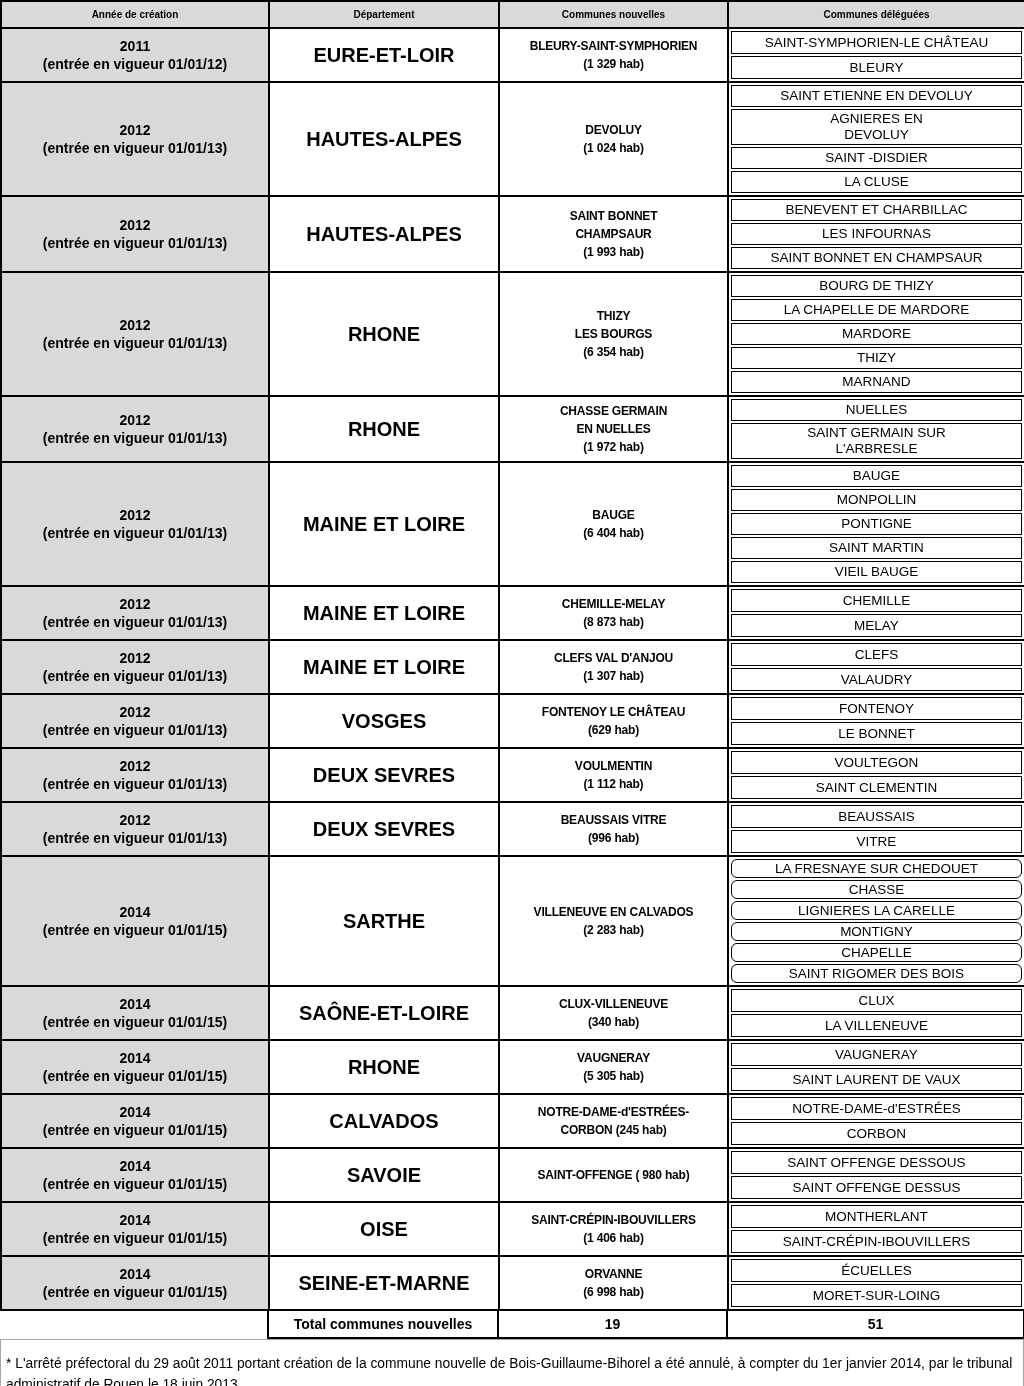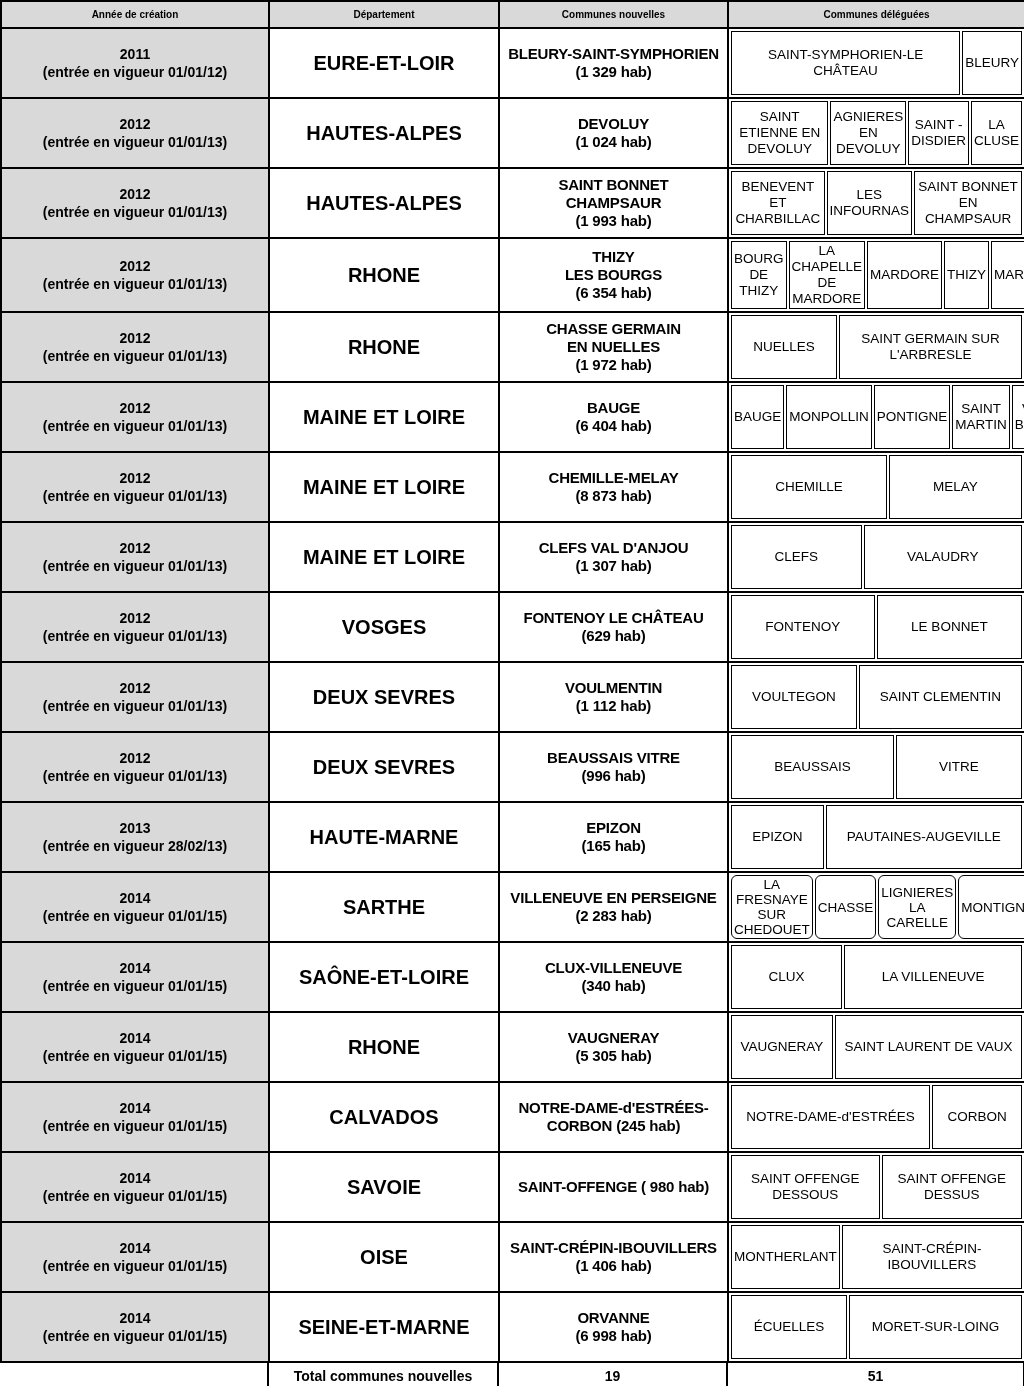--- a/index.html
+++ b/index.html
@@ -33,39 +33,40 @@
   .main-table td{
     border:2px solid var(--border);
     vertical-align:middle;
   }
   td.year-cell{
     background:var(--gray);
     text-align:center;
     font-weight:bold;
     font-size:14px;
     line-height:18px;
-    padding:16px 2px;
+    padding:8px 2px;
   }
   td.dept-cell{
     text-align:center;
     font-weight:bold;
     font-size:20px;
     padding:2px;
   }
   td.cn-cell{
     text-align:center;
     font-weight:bold;
-    font-size:15px;
+    font-size:12px;
     line-height:18px;
     padding:2px 0;
   }
   .cn-line{ white-space:nowrap; letter-spacing:-0.2px; }
   td.cd-cell{ padding:2px; height:1px; }
   .cd-stack{
     display:flex;
+    flex-direction:column;
     gap:2px;
     height:100%;
   }
   .cd-box{
     flex:1 1 auto;
     border:1px solid var(--border);
     display:flex;
     align-items:center;
     justify-content:center;
     text-align:center;
@@ -317,45 +318,28 @@
             <div class="cn-line">BEAUSSAIS VITRE</div>
             <div class="cn-line">(996 hab)</div>
           </td>
           <td class="cd-cell">
             <div class="cd-stack">
               <div class="cd-box">BEAUSSAIS</div>
               <div class="cd-box">VITRE</div>
             </div>
           </td>
         </tr>
-        <tr class="group-row">
-          <td class="year-cell">
-            <div>2013</div>
-            <div>(entrée en vigueur 28/02/13)</div>
-          </td>
-          <td class="dept-cell">HAUTE-MARNE</td>
-          <td class="cn-cell">
-            <div class="cn-line">EPIZON</div>
-            <div class="cn-line">(165 hab)</div>
-          </td>
-          <td class="cd-cell">
-            <div class="cd-stack">
-              <div class="cd-box">EPIZON</div>
-              <div class="cd-box">PAUTAINES-AUGEVILLE</div>
-            </div>
-          </td>
-        </tr>
         <tr class="group-row compact">
           <td class="year-cell">
             <div>2014</div>
             <div>(entrée en vigueur 01/01/15)</div>
           </td>
           <td class="dept-cell">SARTHE</td>
           <td class="cn-cell">
-            <div class="cn-line">VILLENEUVE EN PERSEIGNE</div>
+            <div class="cn-line">VILLENEUVE EN CALVADOS</div>
             <div class="cn-line">(2 283 hab)</div>
           </td>
           <td class="cd-cell">
             <div class="cd-stack">
               <div class="cd-box">LA FRESNAYE SUR CHEDOUET</div>
               <div class="cd-box">CHASSE</div>
               <div class="cd-box">LIGNIERES LA CARELLE</div>
               <div class="cd-box">MONTIGNY</div>
               <div class="cd-box">CHAPELLE</div>
               <div class="cd-box">SAINT RIGOMER DES BOIS</div>

